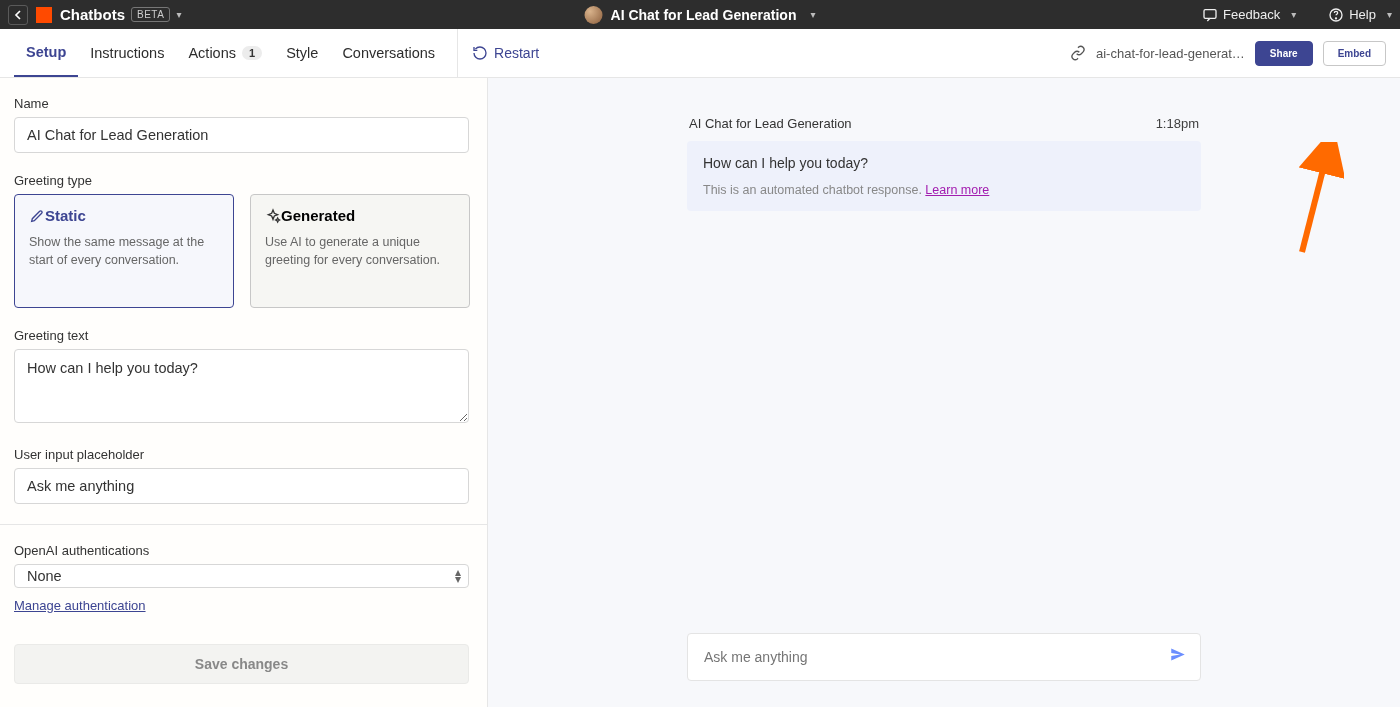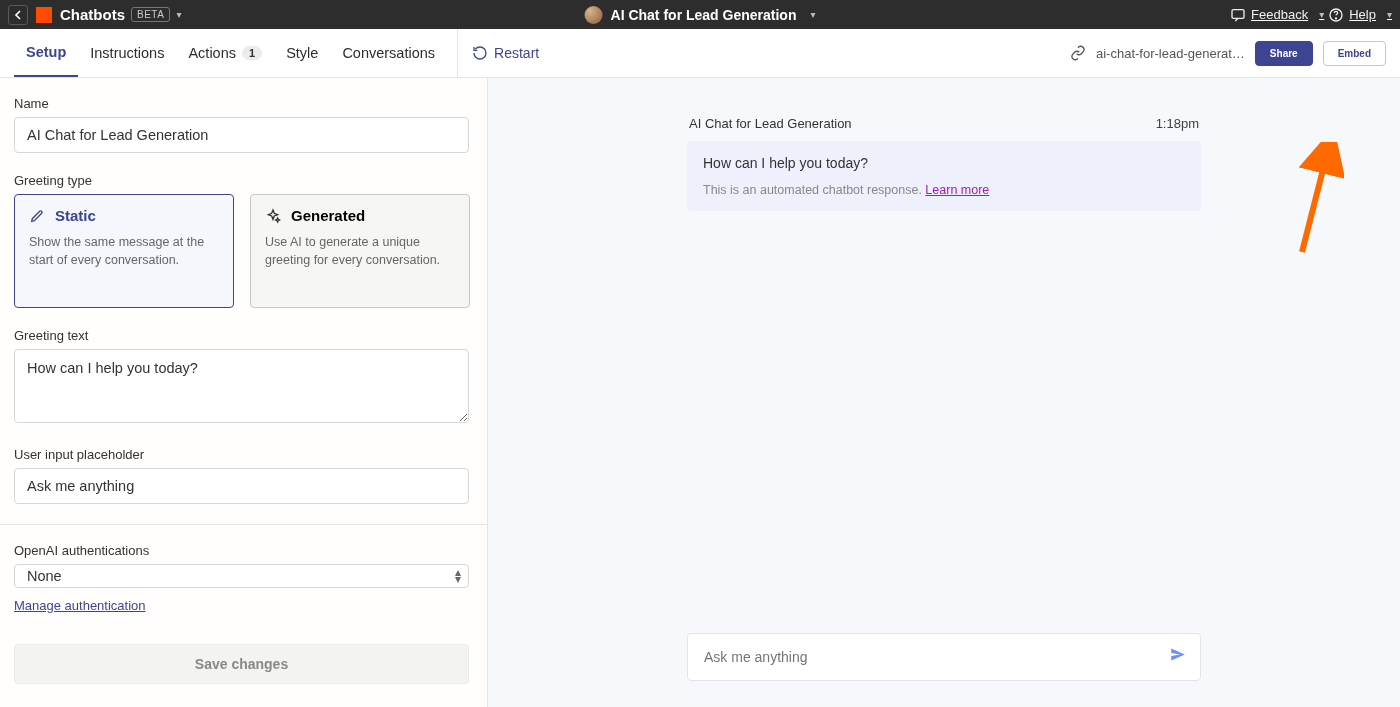--- a/index.html
+++ b/index.html
@@ -7,21 +7,21 @@
     
     .topbar { height: 29px; background: #2d2d2d; display: flex; align-items: center; padding: 0 8px; color: #fff; }
     .back-btn { width: 20px; height: 20px; border: 1px solid #5a5a5a; border-radius: 3px; display: flex; align-items: center; justify-content: center; color: #fff; cursor: pointer; }
     .logo-sq { width: 16px; height: 16px; margin-left: 8px; background: #ff4a00; display: block; }
     .top-title { font-weight: 700; font-size: 15px; margin-left: 8px; }
     .beta-badge { font-size: 10px; border: 1px solid #777; color: #ccc; border-radius: 3px; padding: 1px 5px; margin-left: 6px; letter-spacing: .5px; }
     .chev { margin-left: 6px; color: #bbb; font-size: 10px; }
     .top-center { position: absolute; left: 50%; transform: translateX(-50%); display: flex; align-items: center; gap: 8px; }
     .avatar { width: 18px; height: 18px; border-radius: 50%; background: radial-gradient(circle at 30% 30%, #d9b38c, #8b5e3c); }
     .top-center-title { font-size: 14px; font-weight: 600; }
-    .top-right { margin-left: auto; display: flex; gap: 4px; text-decoration: underline; }
+    .top-right { margin-left: auto; display: flex; gap: 32px; }
     .top-link { display: flex; align-items: center; gap: 5px; font-size: 13px; color: #eee; cursor: pointer; }
     
     .tabbar { height: 49px; border-bottom: 1px solid #e6e6e6; display: flex; align-items: center; padding: 0 14px; position: relative; }
     .tab { font-size: 14.5px; color: #2d2d2d; padding: 0 12px; height: 100%; display: flex; align-items: center; cursor: pointer; gap: 6px; font-weight: 500;}
     .tab.active { color: #3d4592; font-weight: 600; border-bottom: 2px solid #3d4592; }
     .tab-badge { background: #ececec; color: #333; font-size: 11px; border-radius: 9px; padding: 1px 7px; font-weight: 600; }
     .vline { width: 1px; height: 49px; background: #e6e6e6; margin: 0 6px 0 10px; }
     .restart { display: flex; align-items: center; gap: 6px; color: #3d4592; font-size: 14px; cursor: pointer; padding: 0 8px; }
     .tabbar-right { margin-left: auto; display: flex; align-items: center; gap: 10px; }
     .slug { display: flex; align-items: center; gap: 10px; color: #555; font-size: 13px; }
@@ -31,21 +31,21 @@
     
     .main { display: flex; height: calc(707px - 29px - 49px); }
     .left { width: 488px; border-right: 1px solid #e6e6e6; overflow-y: auto; padding: 18px 14px 14px 14px; background: #fffefc; }
     .right { flex: 1; background: #f7f8fb; position: relative; }
     .label { font-size: 13px; color: #333; margin-bottom: 6px; }
     .input-text { width: 455px; height: 36px; border: 1px solid #d7d7d7; border-radius: 4px; padding: 0 12px; font-size: 14.5px; color: #333; }
     .section { margin-bottom: 20px; }
     .cards { display: flex; gap: 16px; }
     .card { width: 220px; height: 114px; border: 1px solid #c7c7c7; border-radius: 4px; padding: 12px 14px; cursor: pointer; background: #f6f6f3; }
     .card.active { border: 1px solid #3d4592; background: #f6f7fc; }
-    .card-head { display: flex; align-items: center; gap: 10px; margin-bottom: 10px; }
+    .card-head { display: flex; align-items: center; margin-bottom: 10px; }
     .card-title { font-size: 15px; font-weight: 600; }
     .card.active .card-title { color: #3d4592; }
     .card-desc { font-size: 12.5px; color: #666; line-height: 1.4; }
     .textarea { width: 455px; height: 74px; border: 1px solid #d7d7d7; border-radius: 4px; padding: 10px 12px; font-size: 14.5px; color: #333; resize: vertical; font-family: inherit; }
     .divider { height: 1px; background: #e6e6e6; margin: 4px -14px 18px -14px; }
     .select-wrap { position: relative; }
     .select { width: 455px; height: 24px; border: 1px solid #d7d7d7; border-radius: 4px; padding: 0 12px; font-size: 14.5px; color: #333; background: #fff; appearance: none; cursor: pointer; }
     .select-icon { position: absolute; right: 12px; top: 50%; transform: translateY(-50%); color: #666; font-size: 12px; line-height: 0.6; pointer-events: none; }
     .link { color: #3d4592; font-size: 13px; text-decoration: underline; cursor: pointer; display: inline-block; margin-top: 10px; }
     .save-btn { width: 455px; height: 40px; background: #f3f3f1; border: 1px solid #eaeae8; border-radius: 4px; color: #888; font-size: 14px; font-weight: 600; cursor: not-allowed; margin-top: 22px; }

